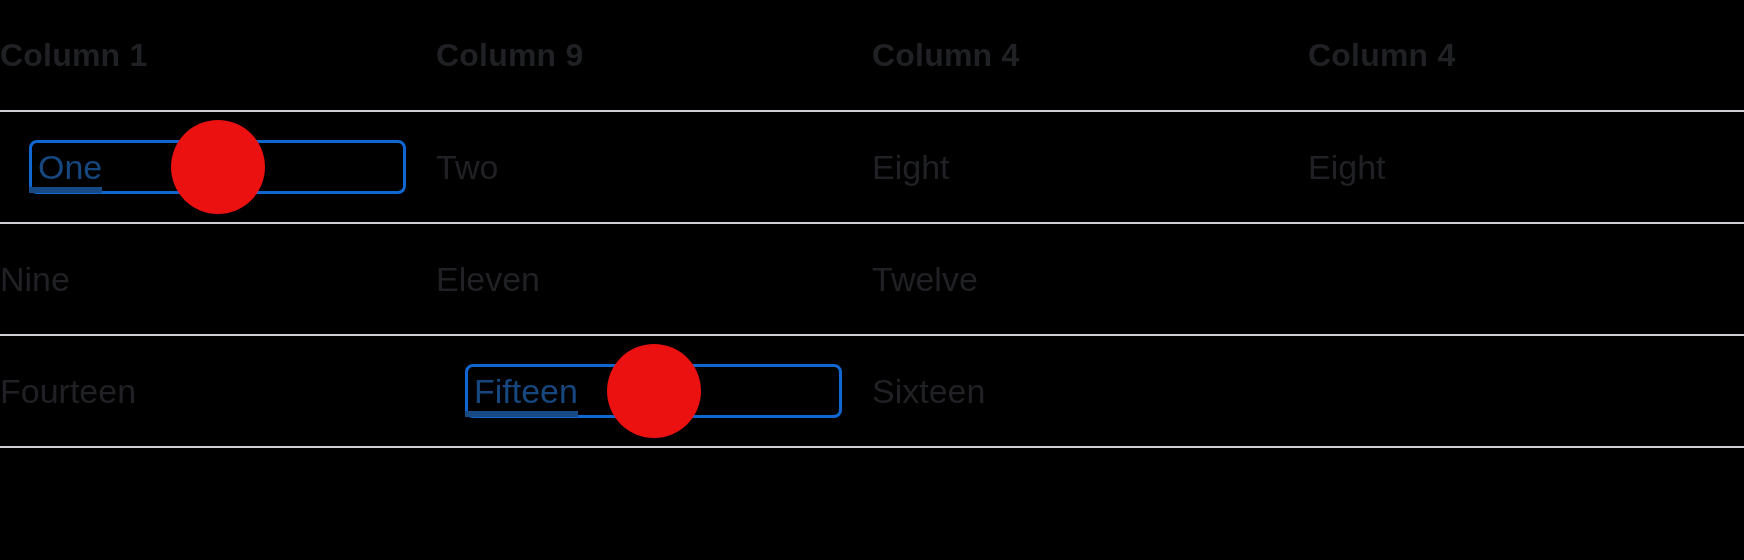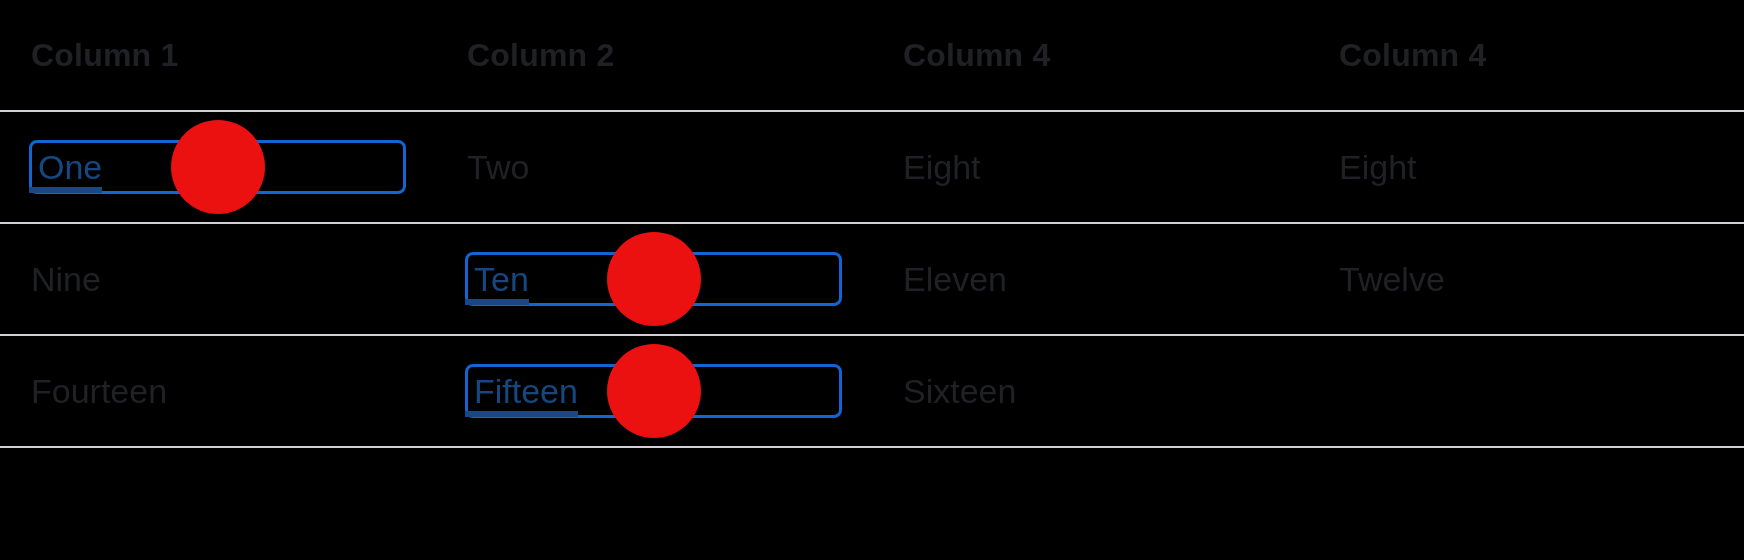--- a/index.html
+++ b/index.html
@@ -20,21 +20,20 @@
   }
   .row.header-row .cell {
     font-size: 32px;
     font-weight: 700;
     letter-spacing: 0.2px;
     color: var(--header-text, #202124);
   }
   .cell {
     display: flex;
     align-items: center;
-    padding-left: 31px;
     font-size: 34px;
     color: var(--cell-text, #202124);
     overflow: visible;
   }
   .cell.editing { padding-left: 29px; align-items: center; }
   .edit-box {
     position: relative;
     z-index: 0;
     width: 371px;
     height: 48px;
@@ -78,48 +77,41 @@
     z-index: -1;
   }
 </style>
 </head>
 <body>
 
 <div class="table">
 
   <div class="row header-row">
     <div class="cell">Column 1</div>
-    <div class="cell">Column 2</div>
+    <div class="cell">Column 9</div>
     <div class="cell">Column 4</div>
     <div class="cell">Column 4</div>
   </div>
 
   <div class="row">
     <div class="cell editing">
       <div class="edit-box">
         <span class="edit-text">One</span>
         <div class="edit-underline"><span class="ghost">One</span></div>
         <div class="tap-circle"></div>
       </div>
     </div>
     <div class="cell">Two</div>
     <div class="cell">Eight</div>
     <div class="cell">Eight</div>
   </div>
 
 
   <div class="row">
     <div class="cell">Nine</div>
-    <div class="cell editing">
-      <div class="edit-box">
-        <span class="edit-text">Ten</span>
-        <div class="edit-underline"><span class="ghost">Ten</span></div>
-        <div class="tap-circle"></div>
-      </div>
-    </div>
     <div class="cell">Eleven</div>
     <div class="cell">Twelve</div>
   </div>
 
   <div class="row">
     <div class="cell">Fourteen</div>
     <div class="cell editing">
       <div class="edit-box">
         <span class="edit-text">Fifteen</span>
         <div class="edit-underline"><span class="ghost">Fifteen</span></div>

